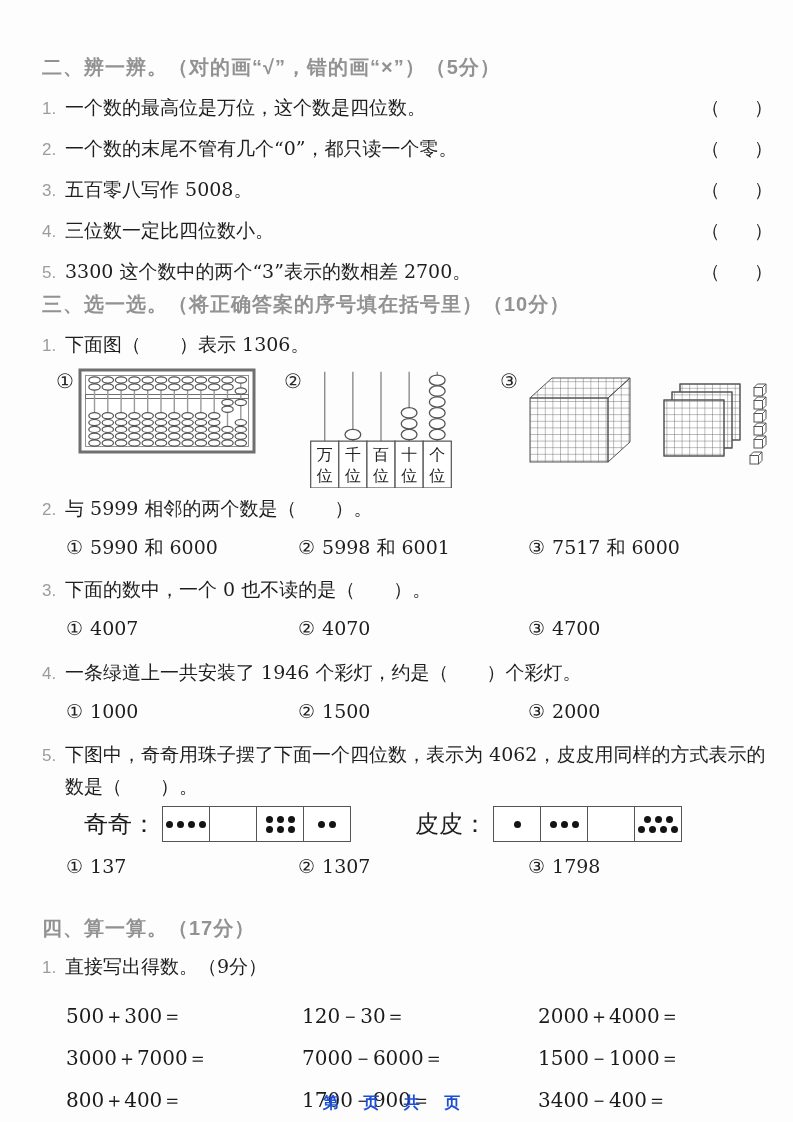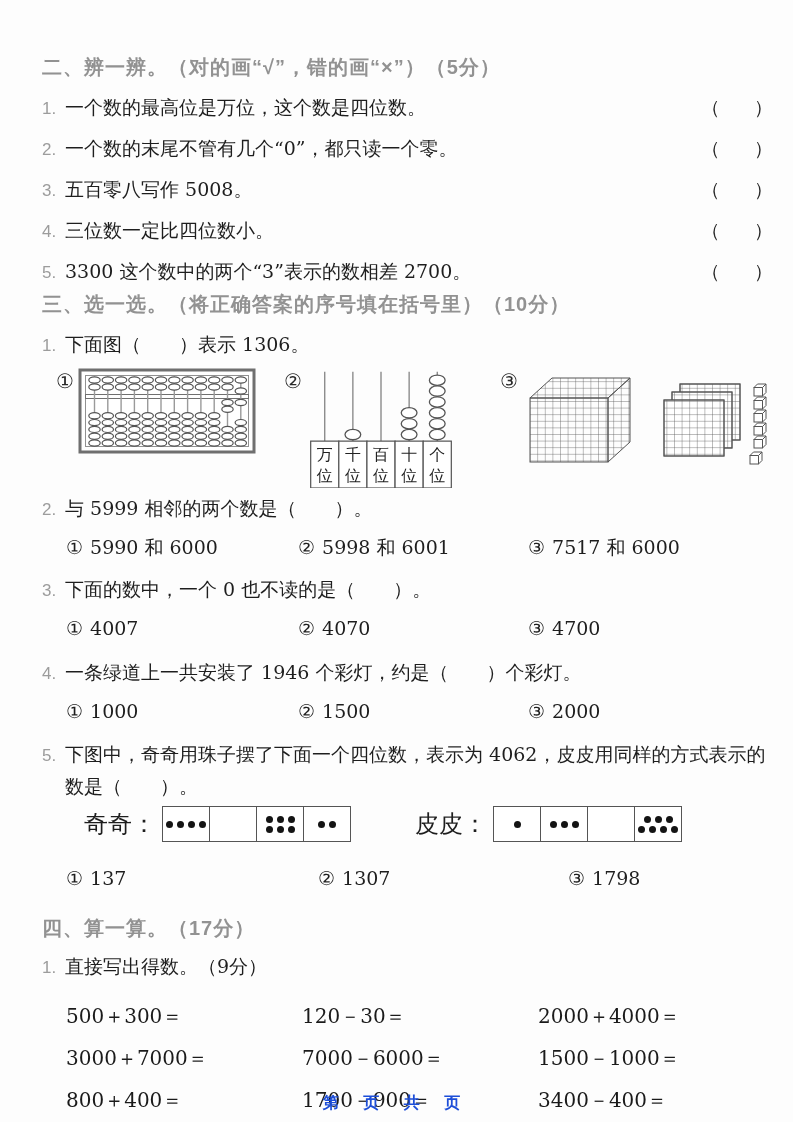--- a/index.html
+++ b/index.html
@@ -397,27 +397,27 @@
           <div class="drow">
             <span class="dot"></span>
             <span class="dot"></span>
             <span class="dot"></span>
             <span class="dot"></span>
           </div>
         </div>
     </div>
   </div>
 
-  <div class="opt-grid" style="margin-top:24px;gap:20px;">
+  <div class="opt-grid" style="margin-top:12px;">
     <span class="opt"><span class="onum">①</span><span>137</span></span>
     <span class="opt"><span class="onum">②</span><span>1307</span></span>
     <span class="opt"><span class="onum">③</span><span>1798</span></span>
   </div>
 
-  <h2 class="sec-title mt" style="margin-top:24px;">四、算一算。（17分）</h2>
+  <h2 class="sec-title mt" style="margin-top:36px;">四、算一算。（17分）</h2>
 
   <div class="qrow" style="margin-top:13px;">
     <span class="q-num">1.</span>
     <span class="q-text">直接写出得数。（9分）</span>
   </div>
 
   <div class="calc-grid">
     <span class="expr">500＋300＝</span>
     <span class="expr">120－30＝</span>
     <span class="expr">2000＋4000＝</span>

